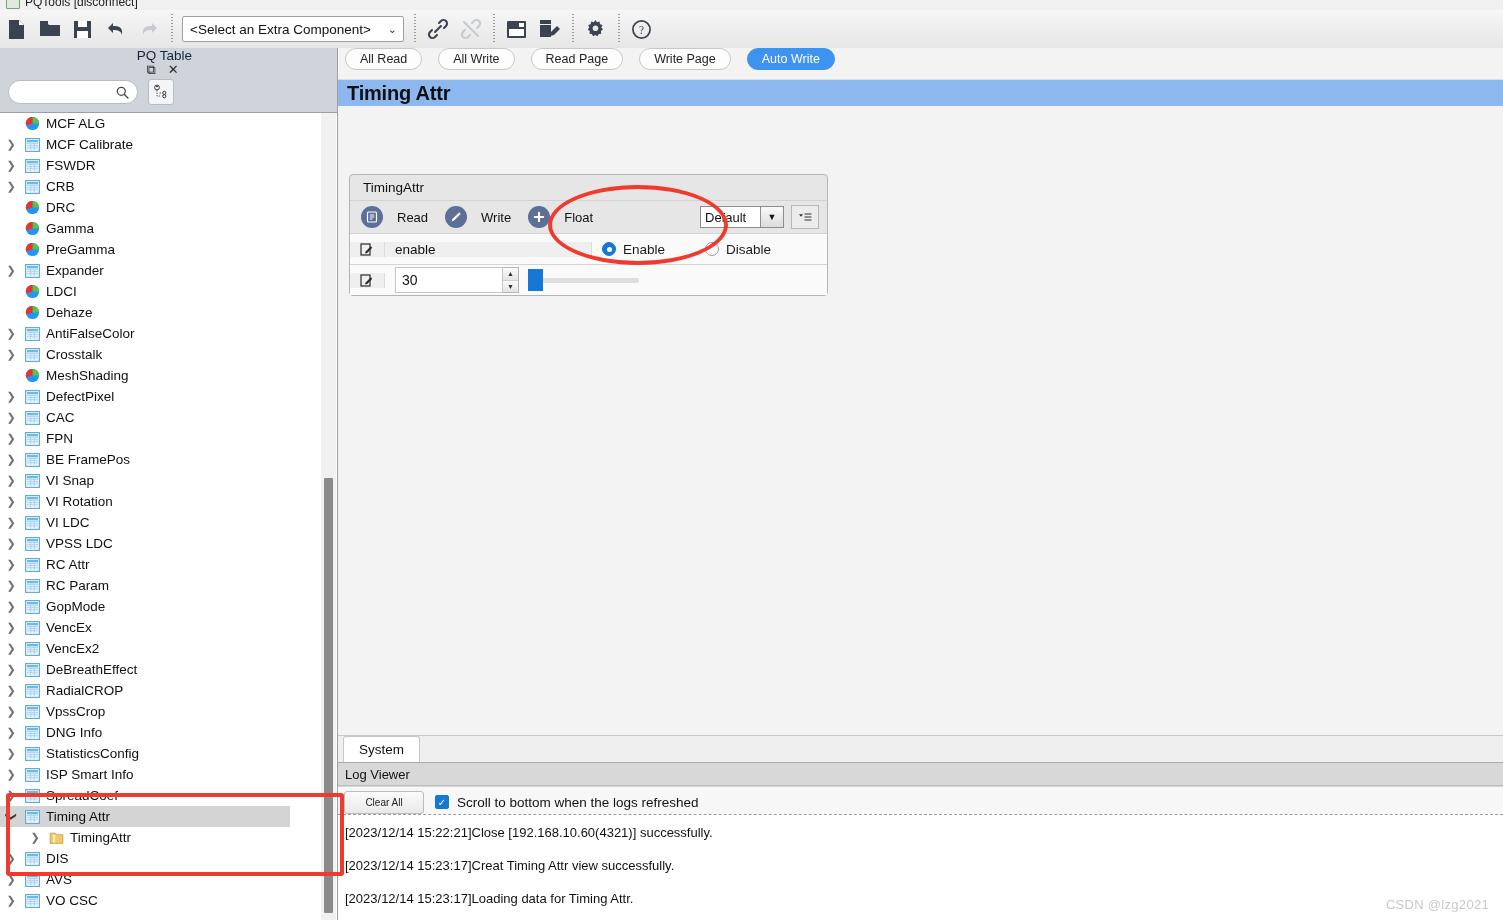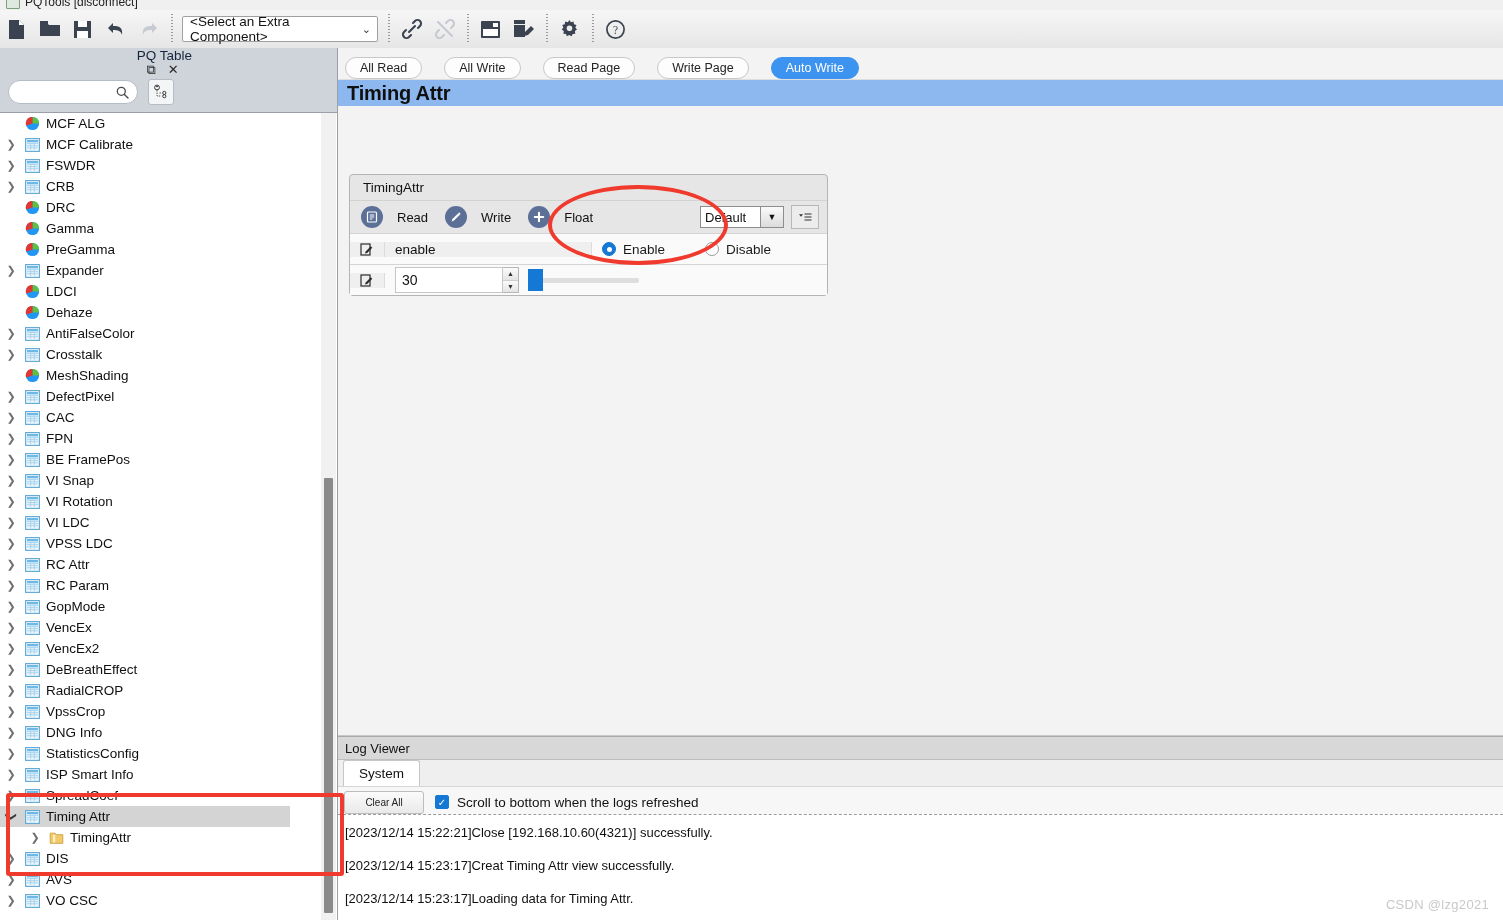--- a/index.html
+++ b/index.html
@@ -34,21 +34,21 @@
     cursor:default;
   }
   .tbtn svg{display:block;}
   .tb-sep{
     width:9px;height:30px;margin:0 2px;
     background:
       repeating-linear-gradient(to bottom,#9a9a9a 0 1px,transparent 1px 3px);
     background-size:2px 100%;background-repeat:no-repeat;background-position:center;
   }
   .combo{
-    margin:0 4px;width:196px;height:26px;background:#fff;border:1px solid #a0a0a0;
+    margin:0 4px;width:222px;height:26px;background:#fff;border:1px solid #a0a0a0;
     border-radius:2px;display:flex;align-items:center;justify-content:space-between;
     padding:0 6px 0 7px;font-size:13.5px;color:#111;box-sizing:border-box;
   }
   .combo .chev{font-size:11px;color:#3a3a3a;}
   
   #leftpanel{
     position:absolute;left:0;top:48px;width:338px;height:872px;
     background:#cfd4da;border-right:1px solid #9aa0a6;box-sizing:border-box;
   }
   #panel-title{
@@ -97,21 +97,21 @@
   
   #tree-vscroll{
     position:absolute;right:1px;top:0;width:15px;bottom:0;background:#f1f1f1;
   }
   #tree-thumb{
     position:absolute;left:3px;width:9px;background:#8a8a8a;border-radius:1px;
   }
   
   #rightarea{position:absolute;left:338px;top:48px;right:0;bottom:0;background:#ffffff;}
   #tabbar{
-    height:32px;background:#f3f3f3;display:flex;align-items:flex-end;gap:22px;padding-left:7px;
+    height:32px;background:#f3f3f3;display:flex;align-items:flex-start;gap:16px;padding-left:7px;
     border-bottom:1px solid #dedede;box-sizing:border-box;
   }
   .pill{
     height:22px;padding:0 14px;border-radius:11px;border:1px solid #c8c8c8;background:#fdfdfd;
     display:flex;align-items:center;font-size:12.5px;color:#242424;box-sizing:border-box;
   }
   .pill.active{background:#3d93f0;border-color:#3d93f0;color:#fff;}
   #page-header{
     height:26px;background:#8cb8ef;display:flex;align-items:center;padding-left:9px;
     font-size:20px;font-weight:bold;color:#101010;letter-spacing:-0.2px;
@@ -875,24 +875,24 @@
           <span class="slider">
             <span class="track"></span>
             <span class="handle" style="left: 6%;"></span>
           </span>
         </div>
       </div>
     </div>
   </div>
 
   <div id="logviewer">
-    <div id="log-title">Log Viewer</div>
     <div id="log-tabs">
       <div class="logtab">System</div>
     </div>
+    <div id="log-title">Log Viewer</div>
     <div id="log-tools">
       <div id="clear-all">Clear All</div>
       <div id="scroll-chk-wrap">
         <span class="chk">✓</span>
         <span>Scroll to bottom when the logs refreshed</span>
       </div>
     </div>
     <div id="log-lines">
         <div class="logline">[2023/12/14 15:22:21]Close [192.168.10.60(4321)] successfully.</div>
         <div class="logline">[2023/12/14 15:23:17]Creat Timing Attr view successfully.</div>

